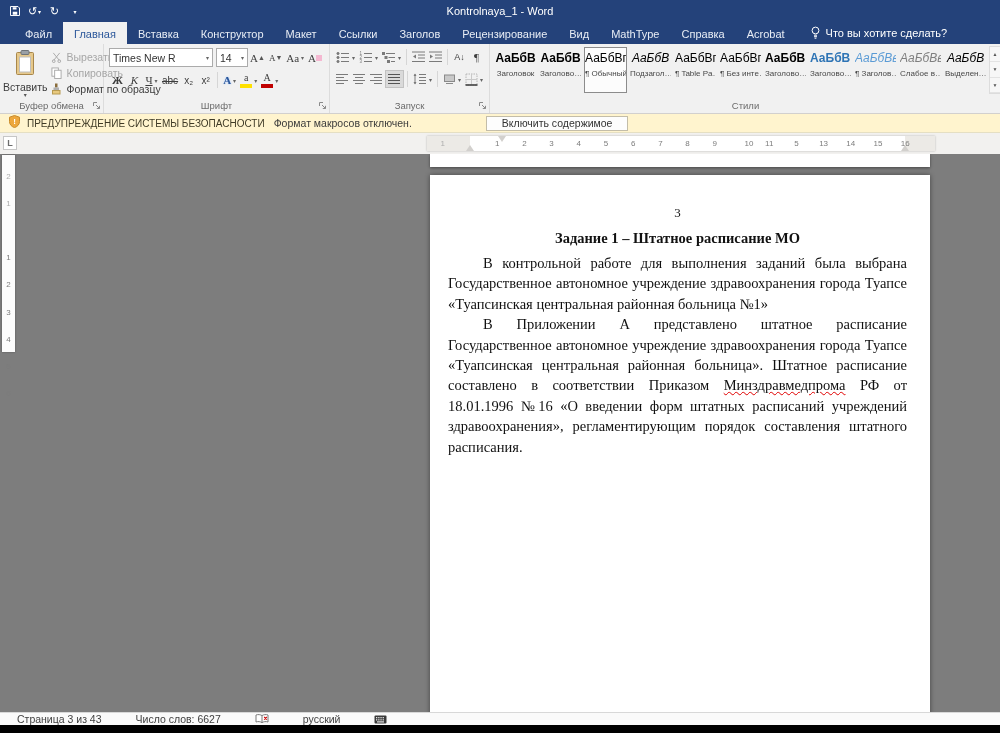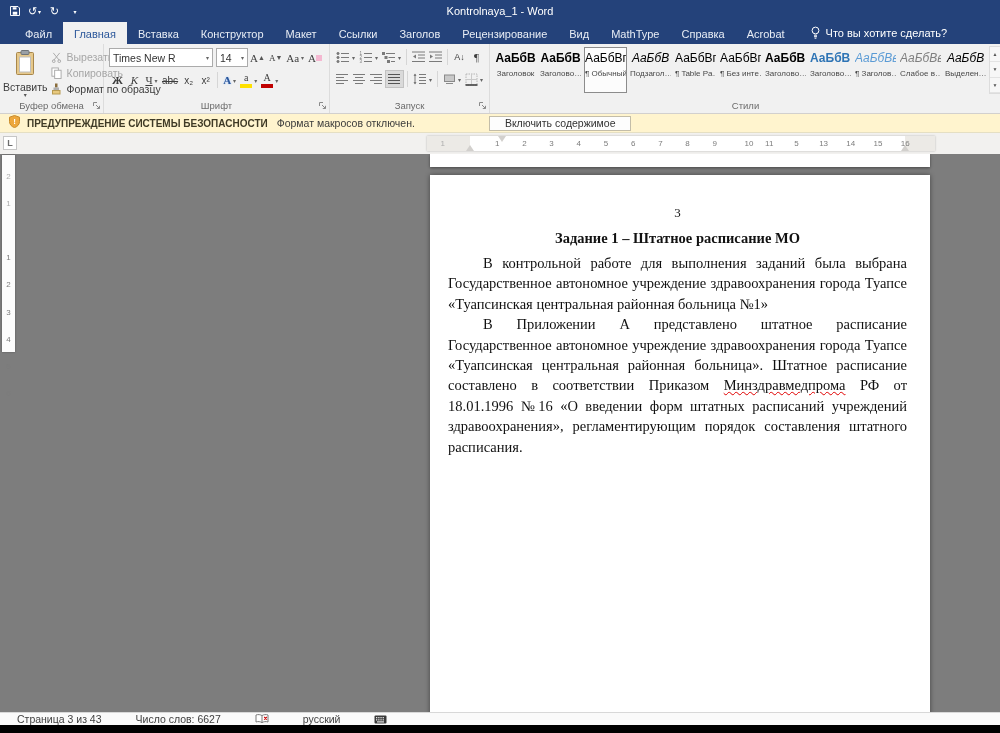--- a/index.html
+++ b/index.html
@@ -70,21 +70,21 @@
   .style-item{width:43px;flex:0 0 43px;height:46px;text-align:center;padding-top:3px;border:1px solid transparent;overflow:hidden}
   .style-item.sel{border:1px solid #8c8c8c;background:#fcfcfc}
   .st-prev{font-family:Liberation Sans, sans-serif;font-size:12px;white-space:nowrap;color:#000}
   .st-prev.blue{color:#2e74b5}.st-prev.lblue{color:#5b9bd5;font-style:italic}.st-prev.gray{color:#7f7f7f;font-style:italic}.st-prev.it{font-style:italic}
   .st-label{font-size:8px;color:#474747;margin-top:4px;white-space:nowrap}
   .st-scroll{position:absolute;right:0;top:2px;width:12px;height:48px;display:flex;flex-direction:column;border:1px solid #dcdcdc;background:#f7f7f7}
   .st-sc{flex:1;display:flex;align-items:center;justify-content:center;font-size:5px;color:#555;border-bottom:1px solid #e3e3e3}
 
   
   .secbar{flex:0 0 19px;background:#fff4ce;display:flex;align-items:center;padding-left:9px;border-bottom:1px solid #e5dfc3}
-  .sec-title{font-size:10px;font-weight:bold;color:#3f3a26;margin-left:7px}
+  .sec-title{font-size:10px;font-weight:normal;color:#3f3a26;margin-left:7px}
   .sec-msg{font-size:10.5px;color:#3b3b3b;margin-left:9px}
   .sec-btn{margin-left:74px;height:15px;font-size:10.5px;color:#333;background:#fdfdfd;border:1px solid #c3bda9;padding:0 15px;display:flex;align-items:center}
 
   
   .rulerrow{flex:0 0 21px;background:#f2f1ef;position:relative}
   .tabsel{position:absolute;left:3px;top:3px;width:14px;height:14px;background:#fff;border:1px solid #c6c6c6;display:flex;align-items:center;justify-content:center;font-size:9px;font-weight:bold;color:#6d6d6d}
   .hruler{position:absolute;left:427px;top:3px;width:508px;height:15px;background:#fff;box-shadow:0 0 2px rgba(0,0,0,.25)}
   .hr-shade{position:absolute;top:0;bottom:0;background:#eceae6}
   .hr-shade.l{left:0;width:43px}.hr-shade.r{left:478px;right:0}
   .rnum{position:absolute;top:1px;font-size:8px;line-height:13px;color:#7c7c7c;transform:translateX(-50%)}

